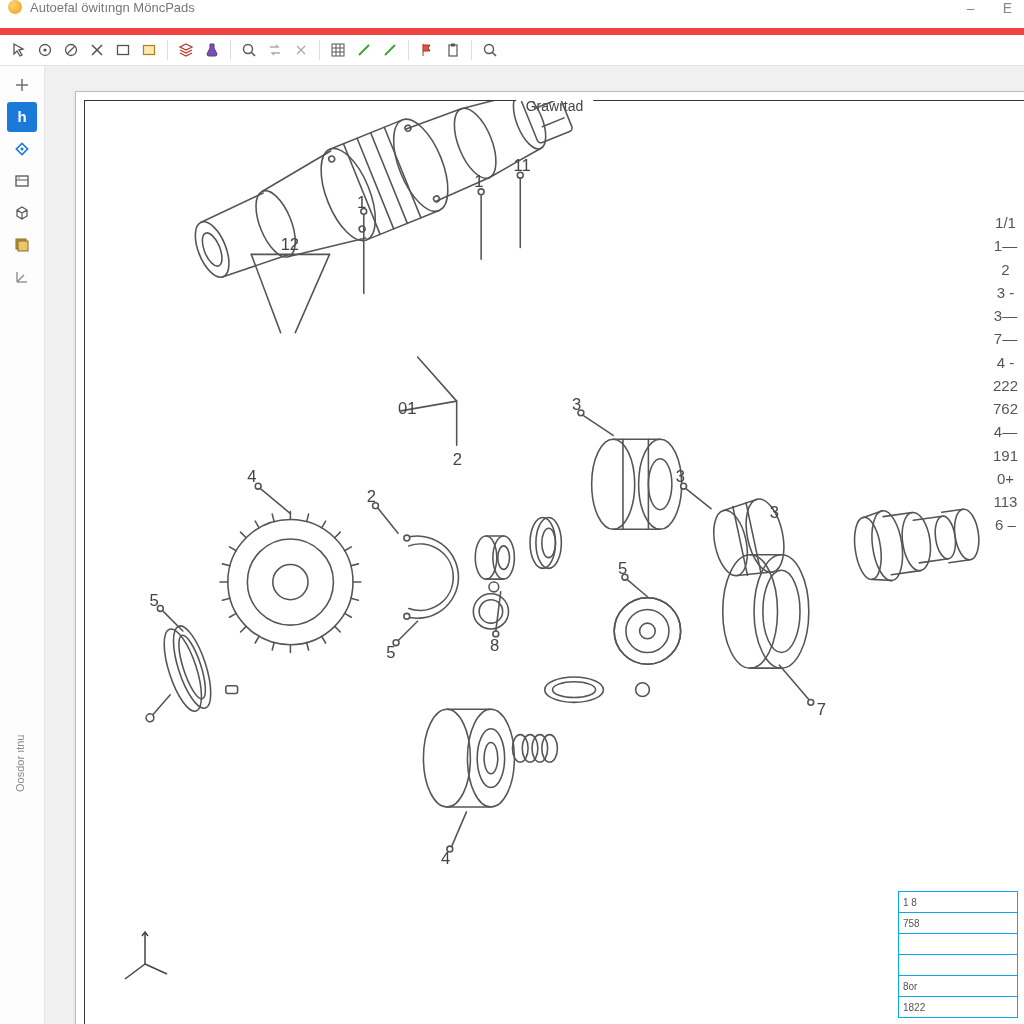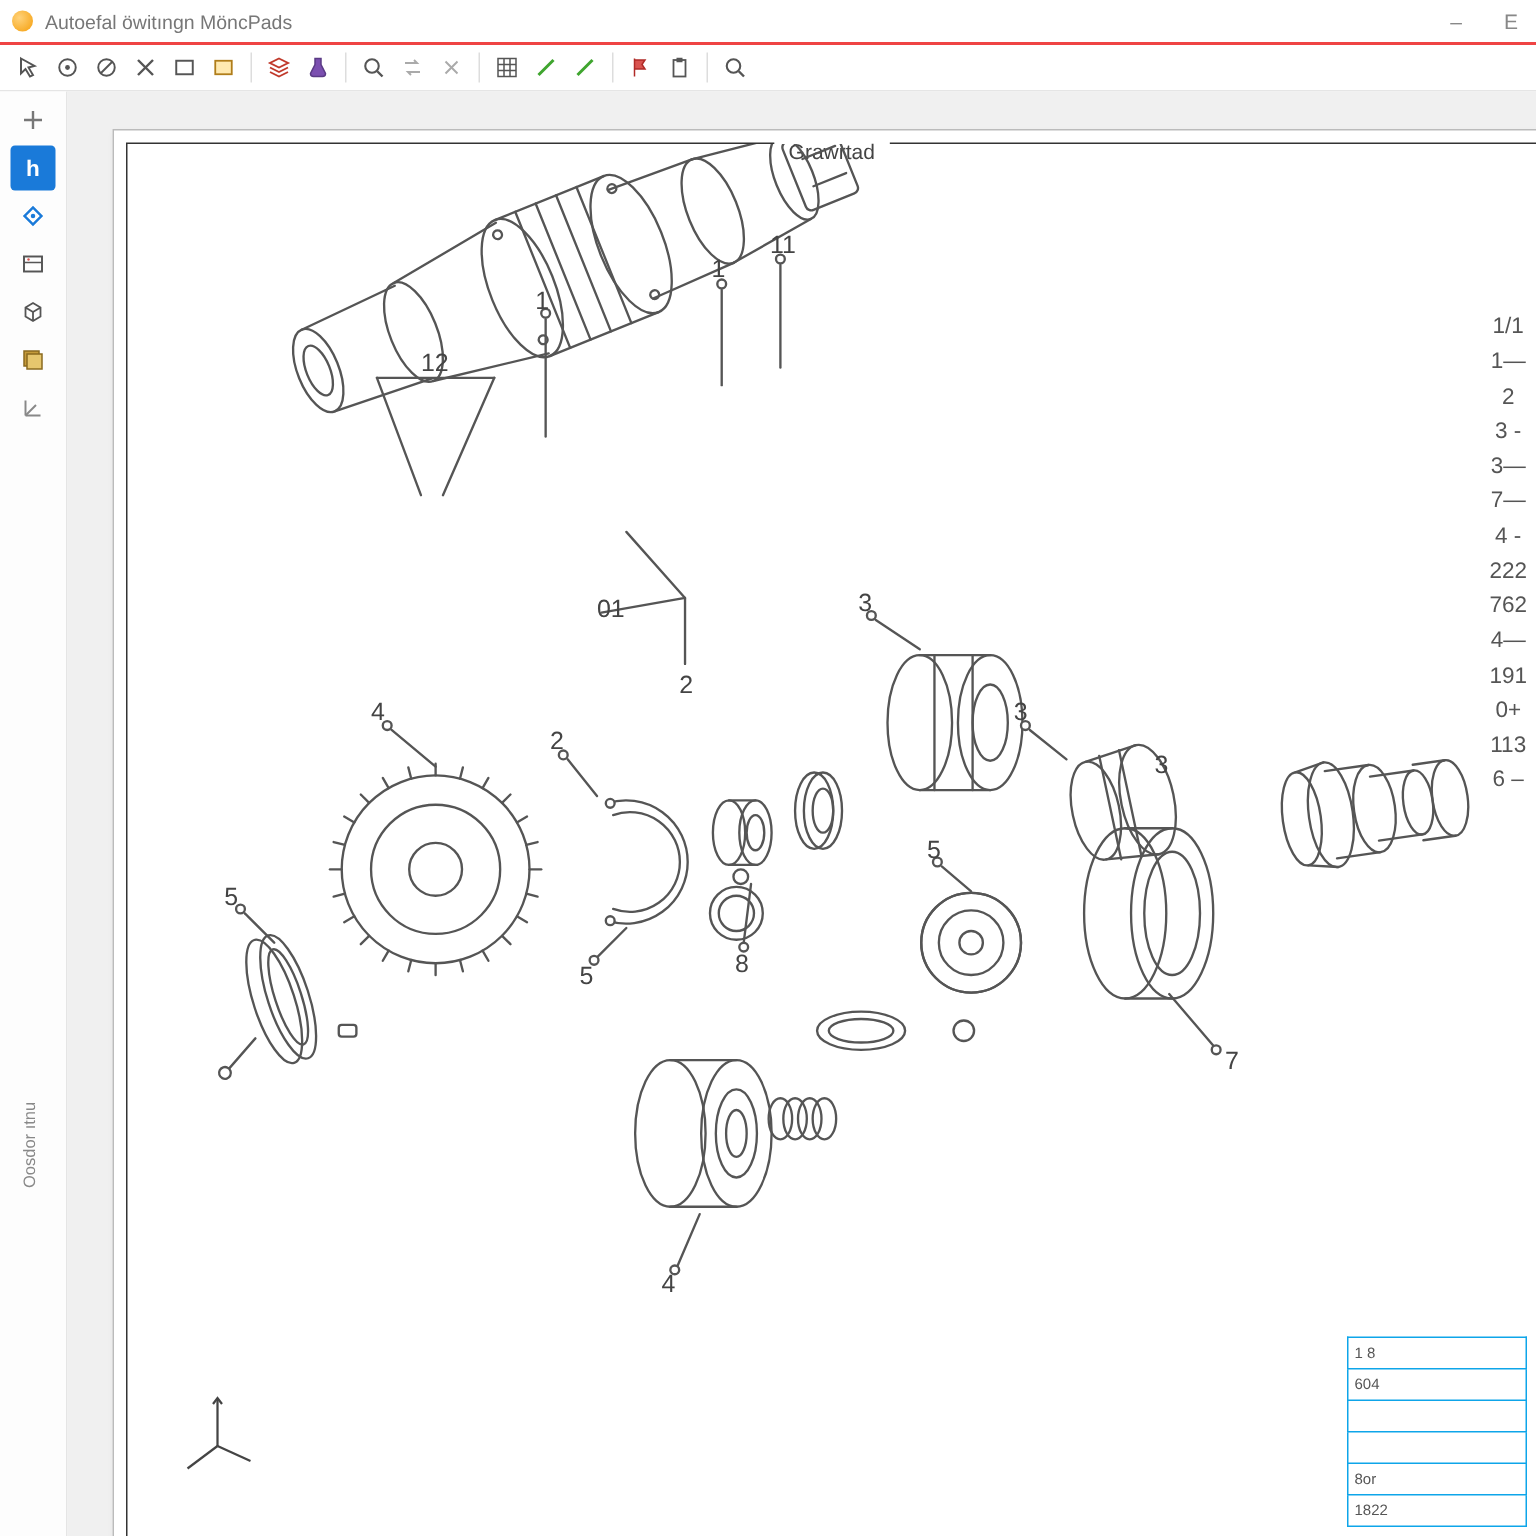--- a/index.html
+++ b/index.html
@@ -1,17 +1,17 @@
 <!DOCTYPE html>
 <html><head>
 <meta charset="utf-8">
 <style>
 html,body{margin:0;padding:0;width:1024px;height:1024px;overflow:hidden;font-family:"Segoe UI",Arial,sans-serif;font-size:12px;background:#f4f4f4;color:#333}
 .window{display:flex;flex-direction:column;height:100%;background:#fff}
-.titlebar{height:28px;display:flex;align-items:center;padding:0 8px;background:#fff;border-bottom:2px solid #ef4444}
+.titlebar{height:28px;display:flex;padding:0 8px;background:#fff;border-bottom:7px solid #ef4444}
 .titlebar .app-icon{width:14px;height:14px;border-radius:50%;background:radial-gradient(circle at 35% 35%,#ffd27a,#f59e0b);margin-right:8px}
 .titlebar .title{color:#777;font-size:13px}
 .titlebar .w控{margin-left:auto;display:flex;gap:20px;color:#888;font-size:14px}
 .titlebar .wc{cursor:default;padding:0 4px}
 .toolbar{height:30px;display:flex;align-items:center;gap:4px;padding:0 8px;background:#fff;border-bottom:1px solid #e5e5e5}
 .toolbar .tb{width:22px;height:22px;display:flex;align-items:center;justify-content:center;border-radius:3px;color:#555}
 .toolbar svg{width:16px;height:16px;display:block}
 .sep{width:1px;height:20px;background:#ddd;margin:0 3px}
 .body{flex:1;display:flex;min-height:0}
 .side{width:44px;background:#fdfdfd;border-right:1px solid #e5e5e5;display:flex;flex-direction:column;align-items:center;padding-top:4px;gap:2px;position:relative}
@@ -472,21 +472,21 @@
             <div>6 –</div>
           </div>
 
           <div class="tblk">
             <table>
               <tbody>
                   <tr>
                     <td>1 8</td>
                   </tr>
               <tr>
-                    <td>604</td>
+                    <td>758</td>
                   </tr>
               <tr>
                     <td></td>
                   </tr>
               <tr>
                     <td></td>
                   </tr>
               <tr>
                     <td>8or</td>
                   </tr>

